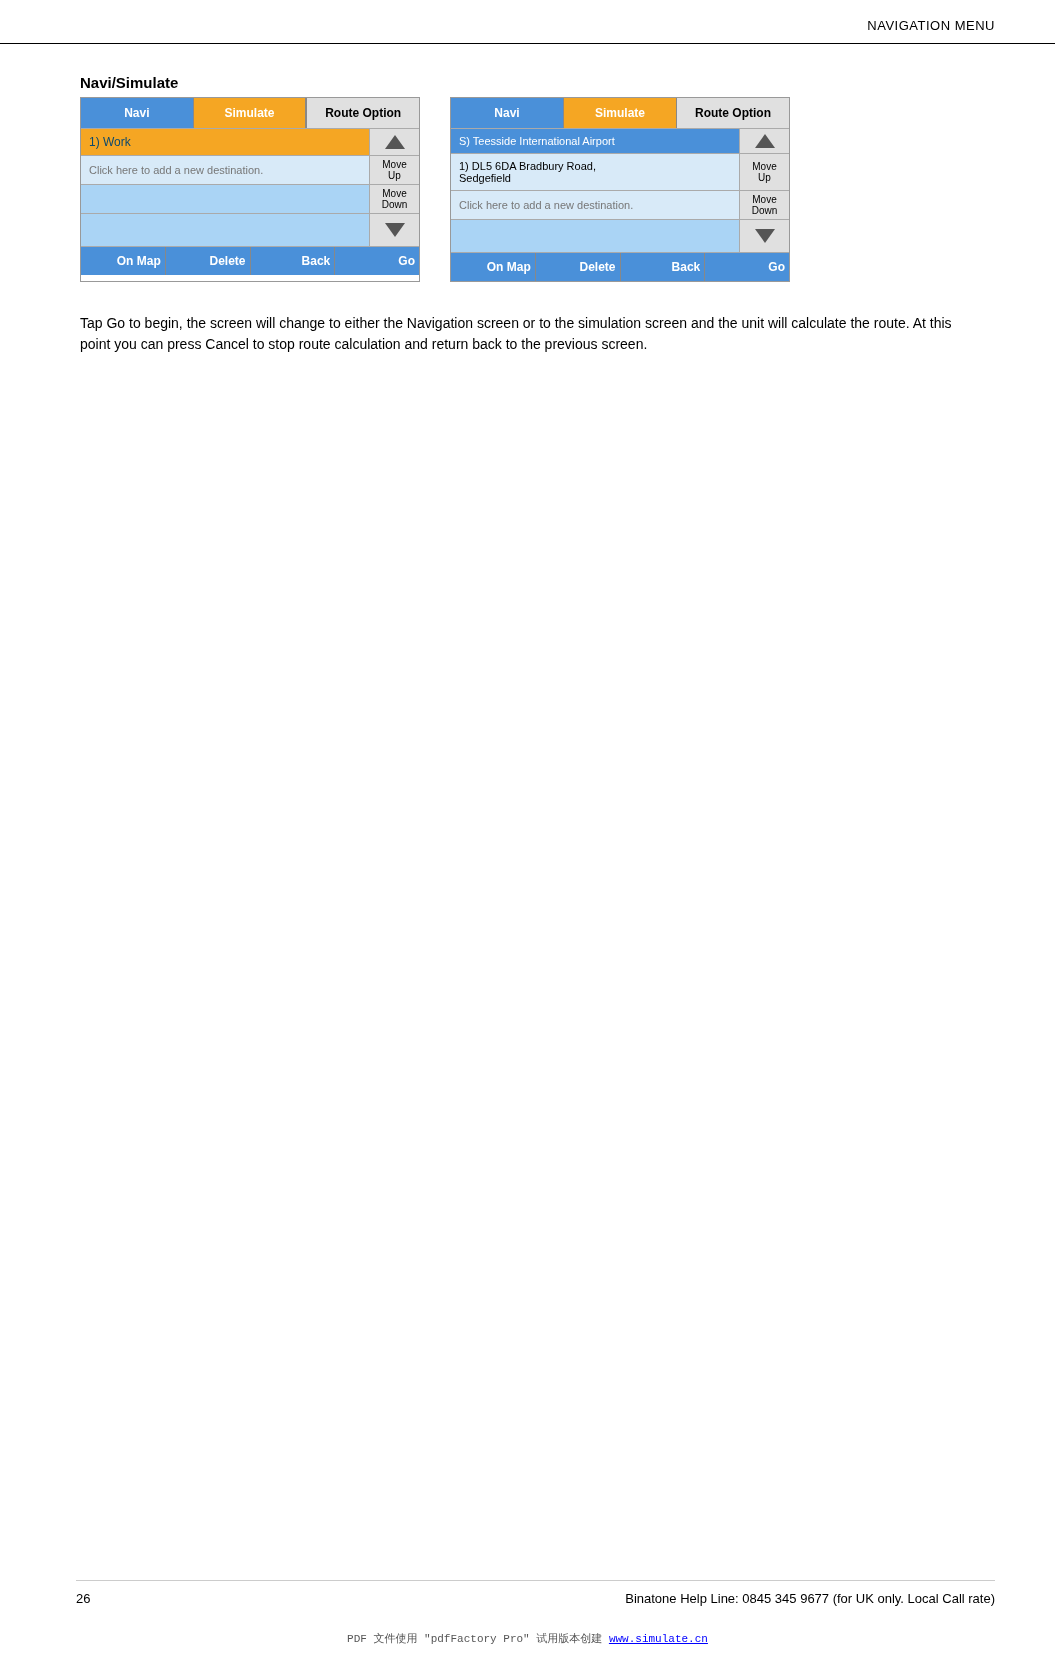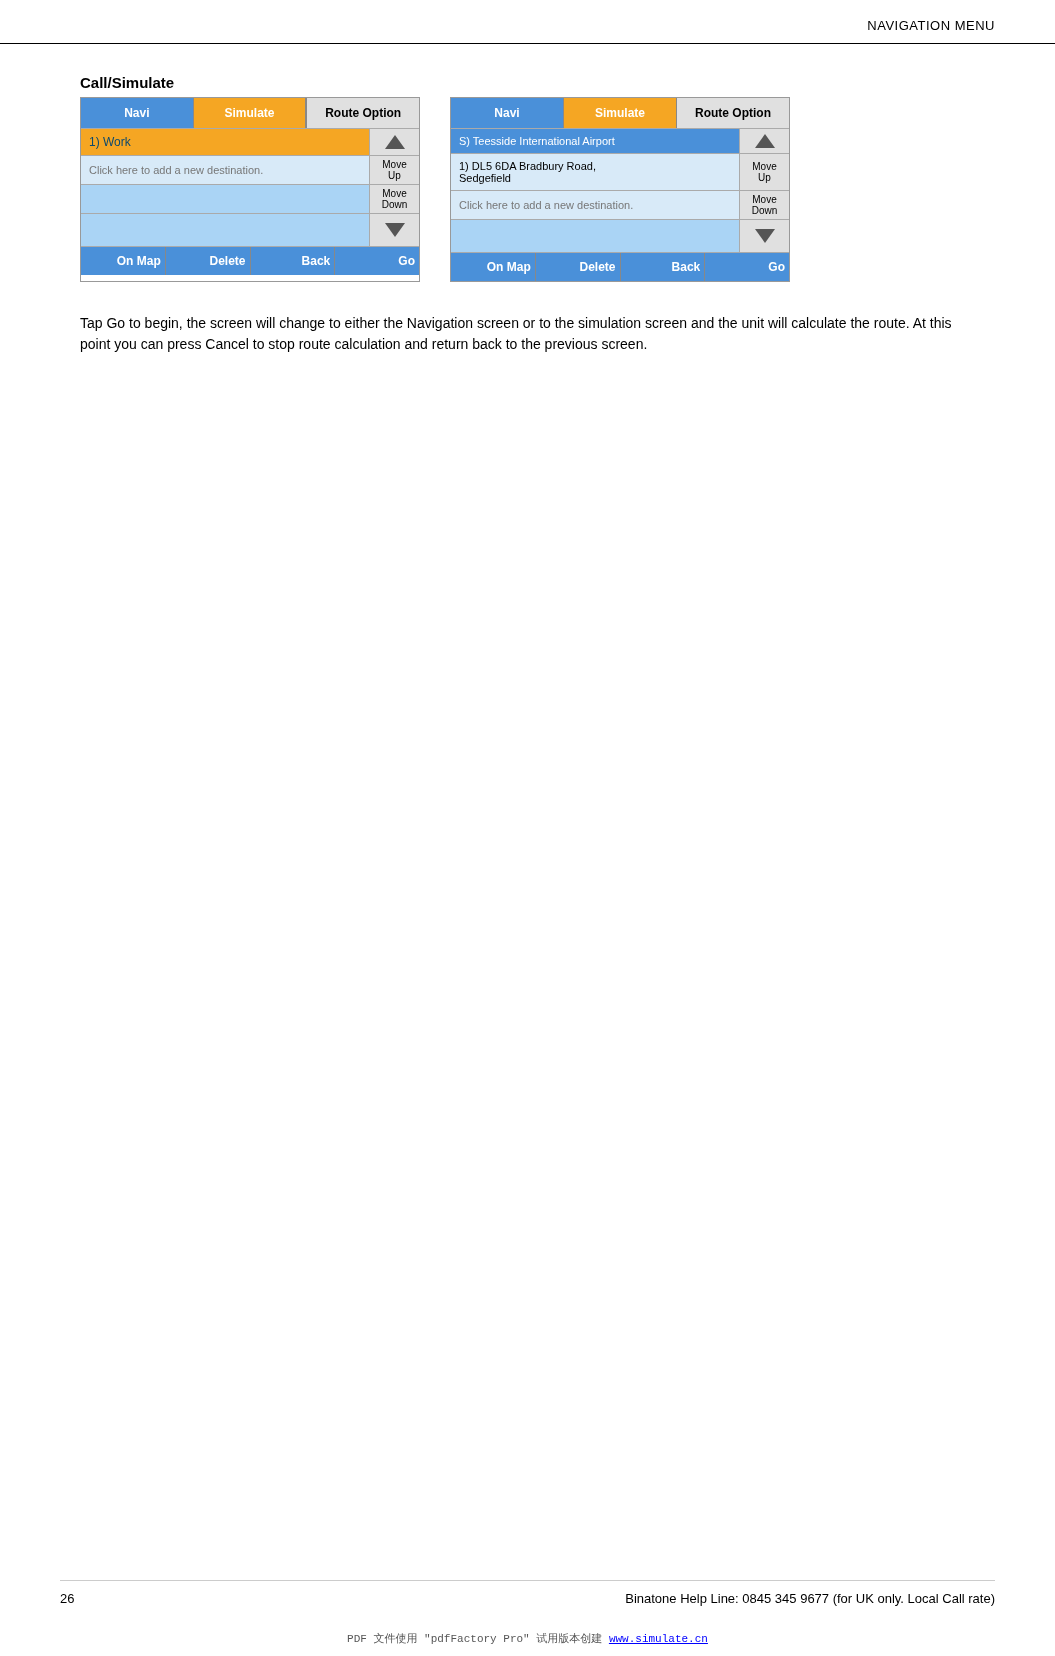--- a/index.html
+++ b/index.html
@@ -202,21 +202,21 @@
   </style>
 </head>
 <body>
 
 <div class="page-header">
   <span>NAVIGATION MENU</span>
 </div>
 
 <div class="page-content">
 
-  <div class="section-title">Call/Simulate</div>
+  <div class="section-title">Navi/Simulate</div>
 
 
   <div class="screenshots-row">
 
     <div class="nav-screenshot">
 
       <div class="tab-bar">
         <div class="tab tab-navi">
           <span>Navi</span>
         </div>
@@ -308,21 +308,21 @@
         <div class="bottom-btn">Go</div>
       </div>
     </div>
 
   </div>
 
   <div class="tap-text">Tap Go to begin, the screen will change to either the Navigation screen or to the simulation screen and the unit will calculate the route. At this point you can press Cancel to stop route calculation and return back to the previous screen.</div>
 
 </div>
 
-<div style="position:absolute; bottom:50px; left:0; right:0;">
+<div style="position:absolute; bottom:50px; left:16px; right:0;">
   <div style="border-top:1px solid #ccc; margin: 0 60px; display:flex; justify-content:space-between; align-items:center; padding-top:10px;">
     <span style="font-size:13px;">26</span>
     <span style="font-size:13px;">Binatone Help Line: 0845 345 9677 (for UK only. Local Call rate)</span>
   </div>
 </div>
 
 <div class="pdf-footer">
   <span>PDF 文件使用 "pdfFactory Pro" 试用版本创建 </span><a href="#">www.simulate.cn</a>
 </div>
 

